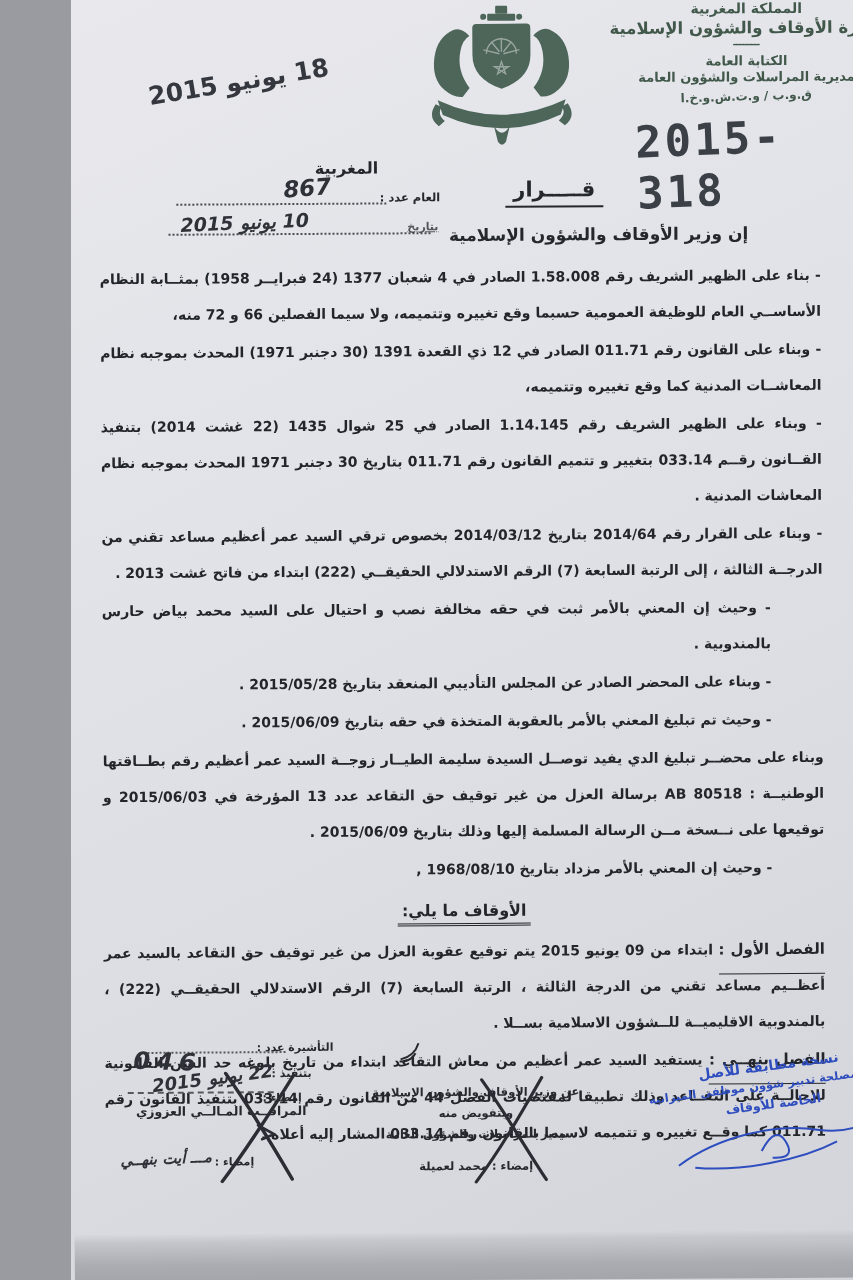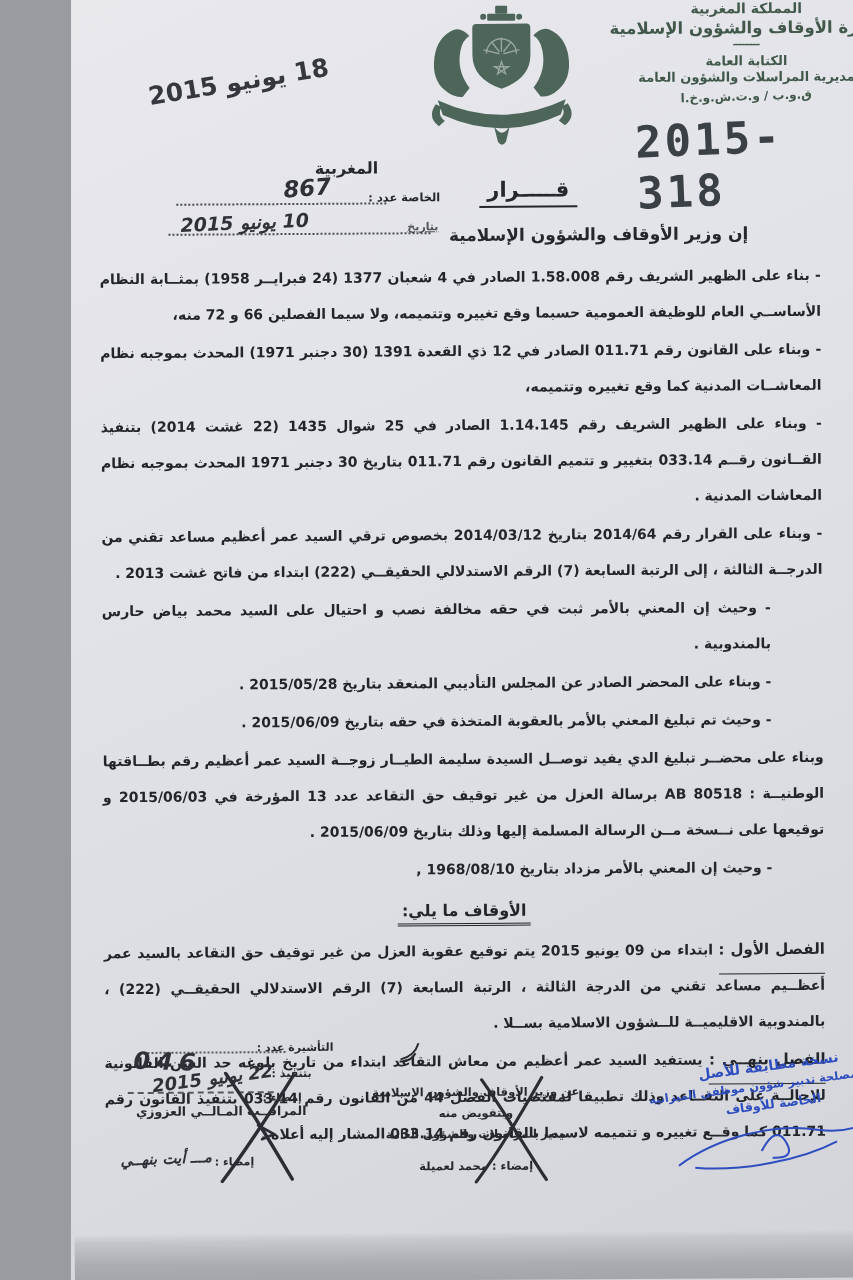--- a/index.html
+++ b/index.html
@@ -26,21 +26,21 @@
   
   .received{left:100px;top:158px;width:272px;height:92px;}
   .received .engagement{right:62px;top:0;font-size:16px;font-weight:bold;letter-spacing:1px;}
   .received .dots1{left:8px;right:54px;top:44px;border-bottom:2px dotted #4a4d52;}
   .received .inlabel{right:0;top:32px;font-size:11.5px;font-weight:bold;}
   .received .num{left:115px;top:16px;font-size:23px;font-weight:bold;transform:rotate(-4deg);}
   .received .dots2{left:0;right:10px;top:74px;border-bottom:2px dotted #4a4d52;}
   .received .dlabel{right:2px;top:62px;font-size:11px;font-weight:bold;opacity:.75;text-decoration:underline;}
   .received .dval{left:12px;top:52px;font-size:19px;font-weight:bold;transform:rotate(-2deg);white-space:nowrap;}
   
-  .decree-title{left:385px;top:178px;width:150px;text-align:center;font-size:21px;font-weight:bold;}
+  .decree-title{left:385px;top:178px;width:150px;text-align:right;font-size:21px;font-weight:bold;}
   .decree-title span{border-bottom:2.5px solid #24272c;padding:0 8px 4px;}
   .intro{left:320px;top:225px;width:420px;text-align:center;font-size:17px;font-weight:bold;}
   
   .doc-body{top:259px;left:31px;right:30px;font-size:14px;font-weight:bold;line-height:36px;
     text-align:justify;color:#22252a;}
   .doc-body p{margin:0 0 2px;}
   .doc-body p.indent{padding-right:52px;}
   .decision-heading{text-align:center;margin:6px 0 4px;font-size:16px;}
   .decision-heading span{border-bottom:3px double #22252a;padding:0 4px 3px;}
   .article{margin:0 0 4px;}
@@ -111,21 +111,21 @@
       <div><span class="l5">ق.و.ب / و.ت.ش.و.خ.ا</span></div>
     </div>
 
     <div class="abs reg-stamp">2015-318</div>
 
     <div class="abs date-stamp">18 يونيو 2015</div>
 
     <div class="abs received">
       <div class="abs engagement">المغربية</div>
       <div class="abs dots1"></div>
-      <div class="abs inlabel">الخاصة عدد :</div>
+      <div class="abs inlabel">العام عدد :</div>
       <div class="abs num hw">867</div>
       <div class="abs dots2"></div>
       <div class="abs dlabel">بتاريخ</div>
       <div class="abs dval hw">10 يونيو 2015</div>
     </div>
 
     <div class="abs decree-title"><span>قـــــرار</span></div>
     <div class="abs intro">إن وزير الأوقاف والشؤون الإسلامية</div>
 
     <div class="abs doc-body">

